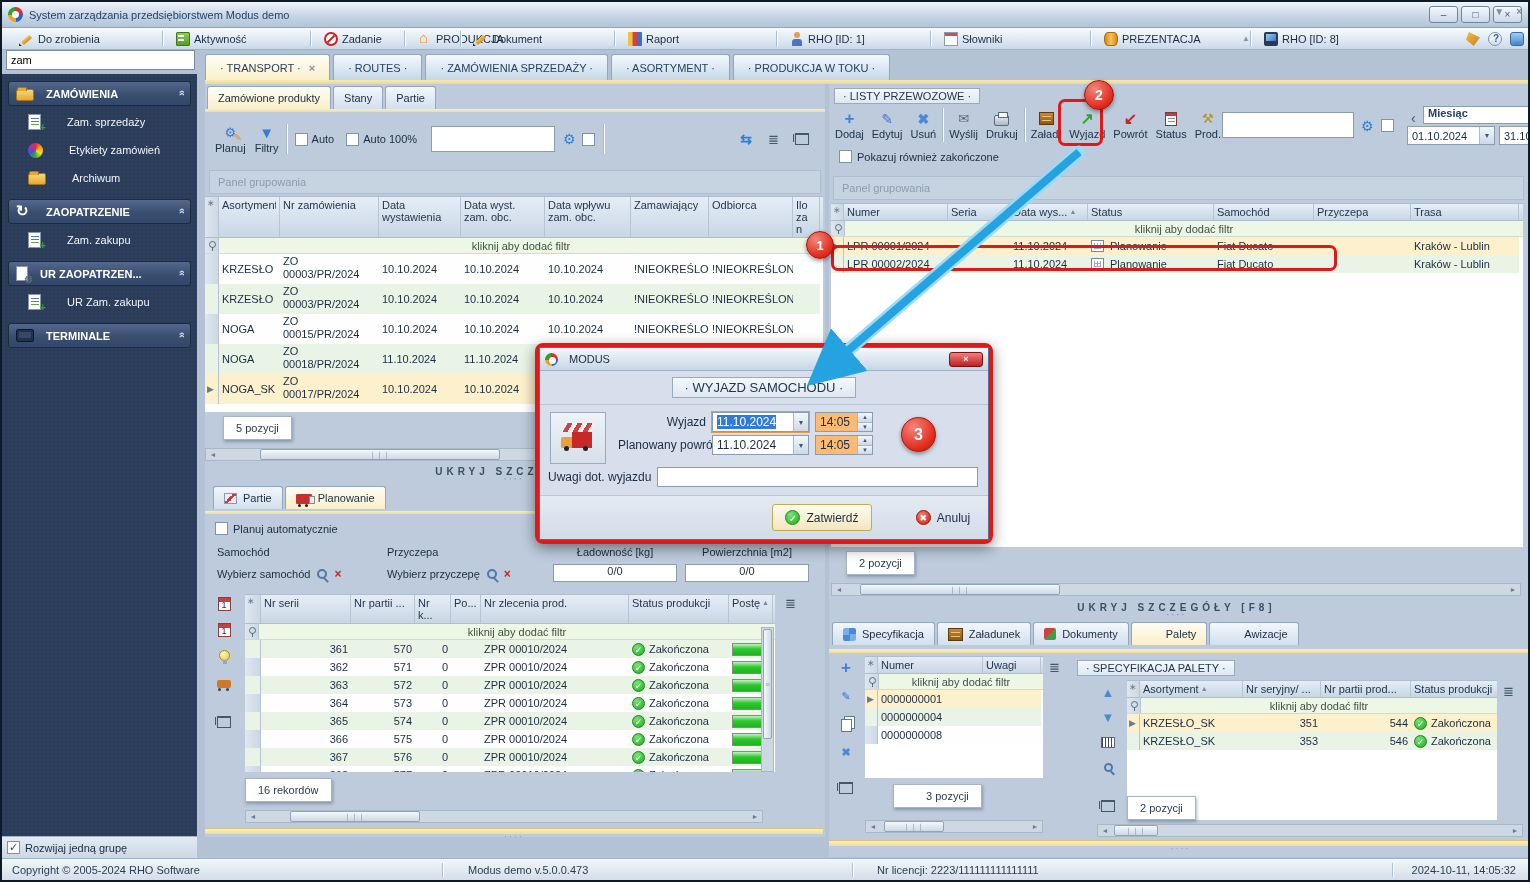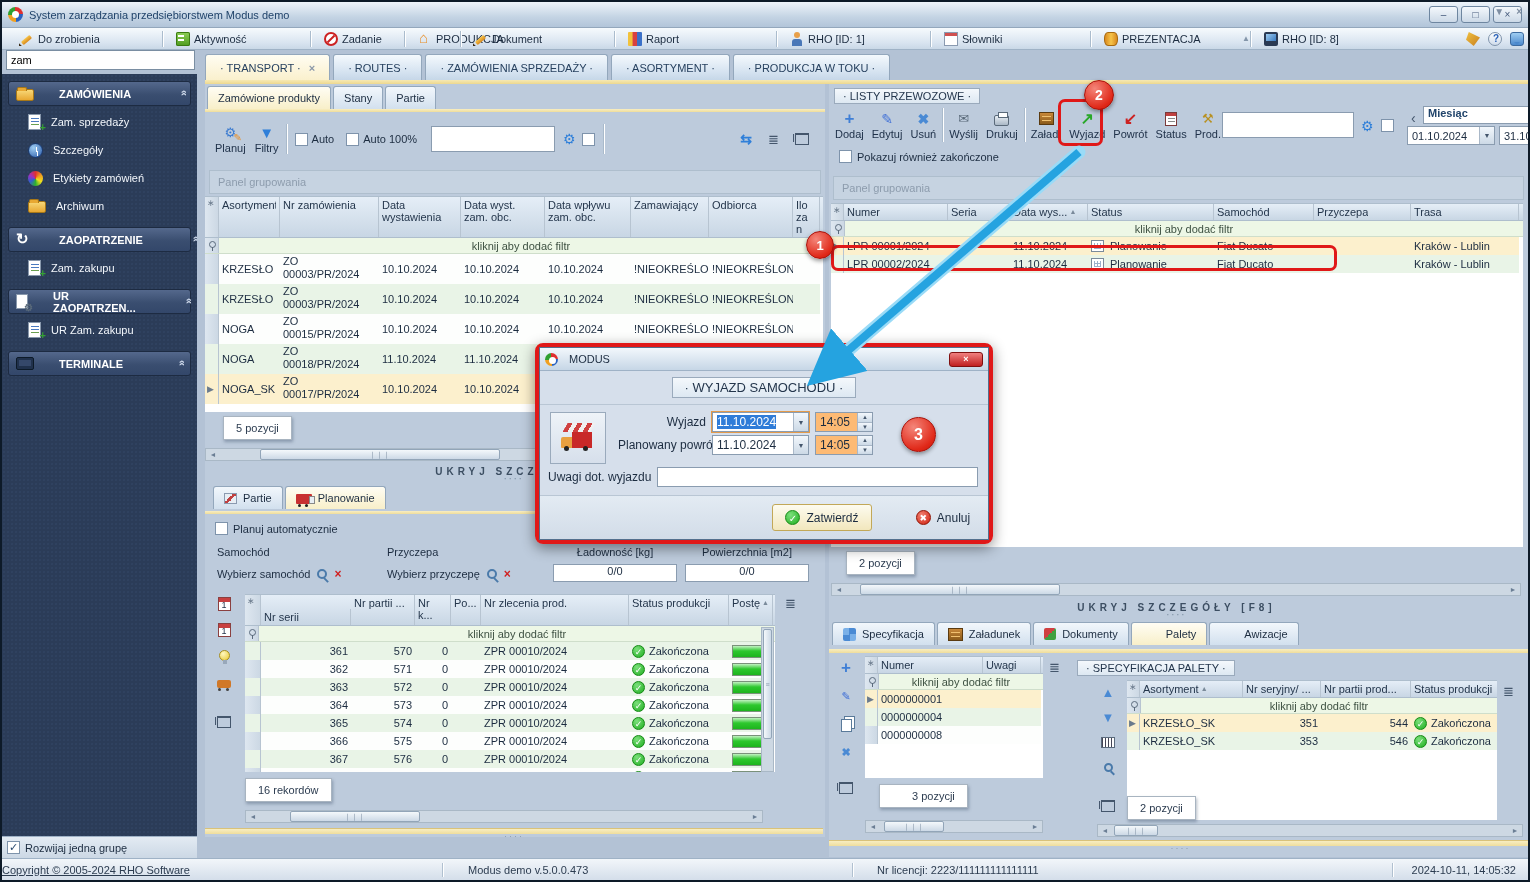--- a/index.html
+++ b/index.html
@@ -49,25 +49,25 @@
 .help-icon { border-radius:50%; background:linear-gradient(180deg,#fdfefe,#cfdceb); border:1px solid #7e93ab; }
 .help-icon::after { content:"?"; position:absolute; left:4px; top:0px; color:#2a62b8; font-weight:bold; font-size:10px; }
 .chat-icon { background:linear-gradient(180deg,#9ecdf2,#4a88cc); border-radius:3px; border:1px solid #3a6aa0; }
 .chat-icon::after { content:""; position:absolute; left:3px; bottom:-3px; border:3px solid transparent; border-top-color:#4a88cc; }
 .caret-up-icon { color:#8496aa; font-size:8px; }
 
 
 .side-search { position:absolute; left:4px; top:48px; width:189px; height:20px; border:1px solid #7a8ea2; background:#fff; padding:1px 4px; font-size:11px; font-family:inherit; }
 .sidebar { position:absolute; left:0; top:72px; width:195px; bottom:44px; background:#2b3c58;
   background-image:radial-gradient(#33466688 1px, transparent 1px); background-size:4px 4px; overflow:hidden; }
-.nav-group { margin:7px 6px 2px 6px; height:25px; border-radius:3px; display:flex; align-items:center; gap:25px; padding:0 7px;
+.nav-group { margin:7px 6px 2px 6px; height:25px; border-radius:3px; display:flex; align-items:center; gap:12px; padding:0 7px;
   background:linear-gradient(180deg,#54688c,#3a4e70 55%,#33476a); border:1px solid #1d2b42; color:#fff; font-weight:bold; cursor:pointer; }
 .nav-group .grow { flex:1; }
 .collapse-chevron-icon { color:#cdd8ea; font-size:11px; transform:rotate(-90deg); letter-spacing:-2px; }
-.nav-item { height:28px; display:flex; align-items:center; gap:10px; padding-left:26px; color:#f2f6fb; cursor:pointer; }
+.nav-item { height:28px; display:flex; align-items:center; gap:26px; padding-left:26px; color:#f2f6fb; cursor:pointer; }
 .nico { width:18px; height:16px; position:relative; flex:0 0 auto; }
 .folder-icon { background:linear-gradient(180deg,#f8d878,#e8a832); border:1px solid #a87818; border-radius:2px; margin-top:2px; height:12px; }
 .folder-icon::before { content:""; position:absolute; left:0; top:-3px; width:8px; height:3px; background:#e8a832; border:1px solid #a87818; border-bottom:none; border-radius:2px 2px 0 0; }
 .document-add-icon { background:#fff; border:1px solid #8898ac; width:13px; height:16px; }
 .document-add-icon::before { content:""; position:absolute; left:2px; top:3px; width:8px; height:1px; background:#4a7ac0; box-shadow:0 3px 0 #4a7ac0,0 6px 0 #6aa050; }
 .document-add-icon::after { content:"+"; position:absolute; right:-6px; bottom:-4px; color:#35a035; font-weight:bold; font-size:11px; }
 .clock-icon { width:15px; height:15px; border-radius:50%; background:radial-gradient(circle at 35% 30%,#9ecdf2,#2a5aa8); border:1px solid #1a3a70; }
 .clock-icon::after { content:""; position:absolute; left:7px; top:3px; width:1px; height:5px; background:#fff; box-shadow:1px 4px 0 #fff; }
 .labels-icon { width:15px; height:15px; border-radius:50%; background:conic-gradient(#e03030,#f0a020,#f0e020,#30b030,#3060d0,#a030c0,#e03030); }
 .refresh-icon::before { content:"↻"; color:#fff; font-size:15px; font-weight:bold; position:absolute; top:-2px; }
@@ -321,24 +321,20 @@
         <span class="nico folder-icon"></span>
         <span>ZAMÓWIENIA</span>
         <span class="grow"></span>
         <span class="collapse-chevron-icon">»</span>
       </div>
       <div class="nav-item">
         <span class="nico document-add-icon"></span>
         <span>Zam. sprzedaży</span>
       </div>
       <div class="nav-item">
-        <span class="nico clock-icon"></span>
-        <span>Szczegóły</span>
-      </div>
-      <div class="nav-item">
         <span class="nico labels-icon"></span>
         <span>Etykiety zamówień</span>
       </div>
       <div class="nav-item">
         <span class="nico folder-icon"></span>
         <span>Archiwum</span>
       </div>
       <div class="nav-group">
         <span class="nico refresh-icon"></span>
         <span>ZAOPATRZENIE</span>
@@ -586,21 +582,21 @@
       <span class="vic">
           <span class="forklift-icon"></span>
         </span>
       <span class="vic" style="margin-top:14px;">
           <span class="select-column-icon"></span>
         </span>
     </div>
     <div class="table" style="left:40px; top:510px; width:530px; height:178px;">
         <div class="thead">
           <span class="th marker" style="width: 16px;">∗</span>
-          <span class="th" style="width: 90px; margin-top: 14px;">
+          <span class="th" style="width: 90px;">
             <span class="hlbl">Nr serii</span>
           </span>
           <span class="th" style="width: 64px;">
             <span class="hlbl">Nr partii ...</span>
           </span>
           <span class="th" style="width: 36px;">
             <span class="hlbl">Nr k...</span>
           </span>
           <span class="th" style="width: 30px;">
             <span class="hlbl">Po...</span>
@@ -998,21 +994,21 @@
           <span class="td" style="width: 105px;">0000000004</span>
           <span class="td" style="width: 58px;"></span>
         </div>
         <div class="tr" style="height: 18px;">
           <span class="td marker" style="width: 13px;"></span>
           <span class="td" style="width: 105px;">0000000008</span>
           <span class="td" style="width: 58px;"></span>
         </div>
       </div>
     <span class="list-icon" style="position:absolute; left:220px; top:576px;">≣</span>
-    <div class="count-badge" style="left:50px; top:700px;padding-left:32px;">
+    <div class="count-badge" style="left:64px; top:700px;padding-left:32px;">
       <span>3 pozycji</span>
     </div>
     <div class="hscroll" style="left:36px; top:736px; width:178px;">
       <span class="arr">◄</span>
       <div class="thumb" style="width:60px; margin-left:4px;">❘❘❘</div>
       <div style="flex:1"></div>
       <span class="arr">►</span>
     </div>
 
     <div class="boxed-label" style="position:absolute; left:248px; top:576px;">
@@ -1081,21 +1077,21 @@
       <span class="arr">◄</span>
       <div class="thumb" style="width:44px; margin-left:2px;">❘❘❘</div>
       <div style="flex:1"></div>
       <span class="arr">►</span>
     </div>
     <div class="ylwstrip" style="left:0; top:756px; right:0; height:6px;"></div>
     <div class="dots" style="position:absolute; left:0; right:0; top:762px;">····</div>
   </div>
 
   <div class="statusbar">
-    <span style="text-decoration:underline;">Copyright © 2005-2024 RHO Software</span>
+    <span style="margin-left:10px;">Copyright © 2005-2024 RHO Software</span>
     <span class="sb-sep" style="left:440px;"></span>
     <span style="position:absolute; left:466px;">Modus demo v.5.0.0.473</span>
     <span class="sb-sep" style="left:850px;"></span>
     <span style="position:absolute; left:875px;">Nr licencji: 2223/111111111111111</span>
     <span class="sb-sep" style="left:1390px;"></span>
     <span style="position:absolute; right:12px;">2024-10-11,  14:05:32</span>
   </div>
 
   <div class="modal-ann">
     <div class="modal">

